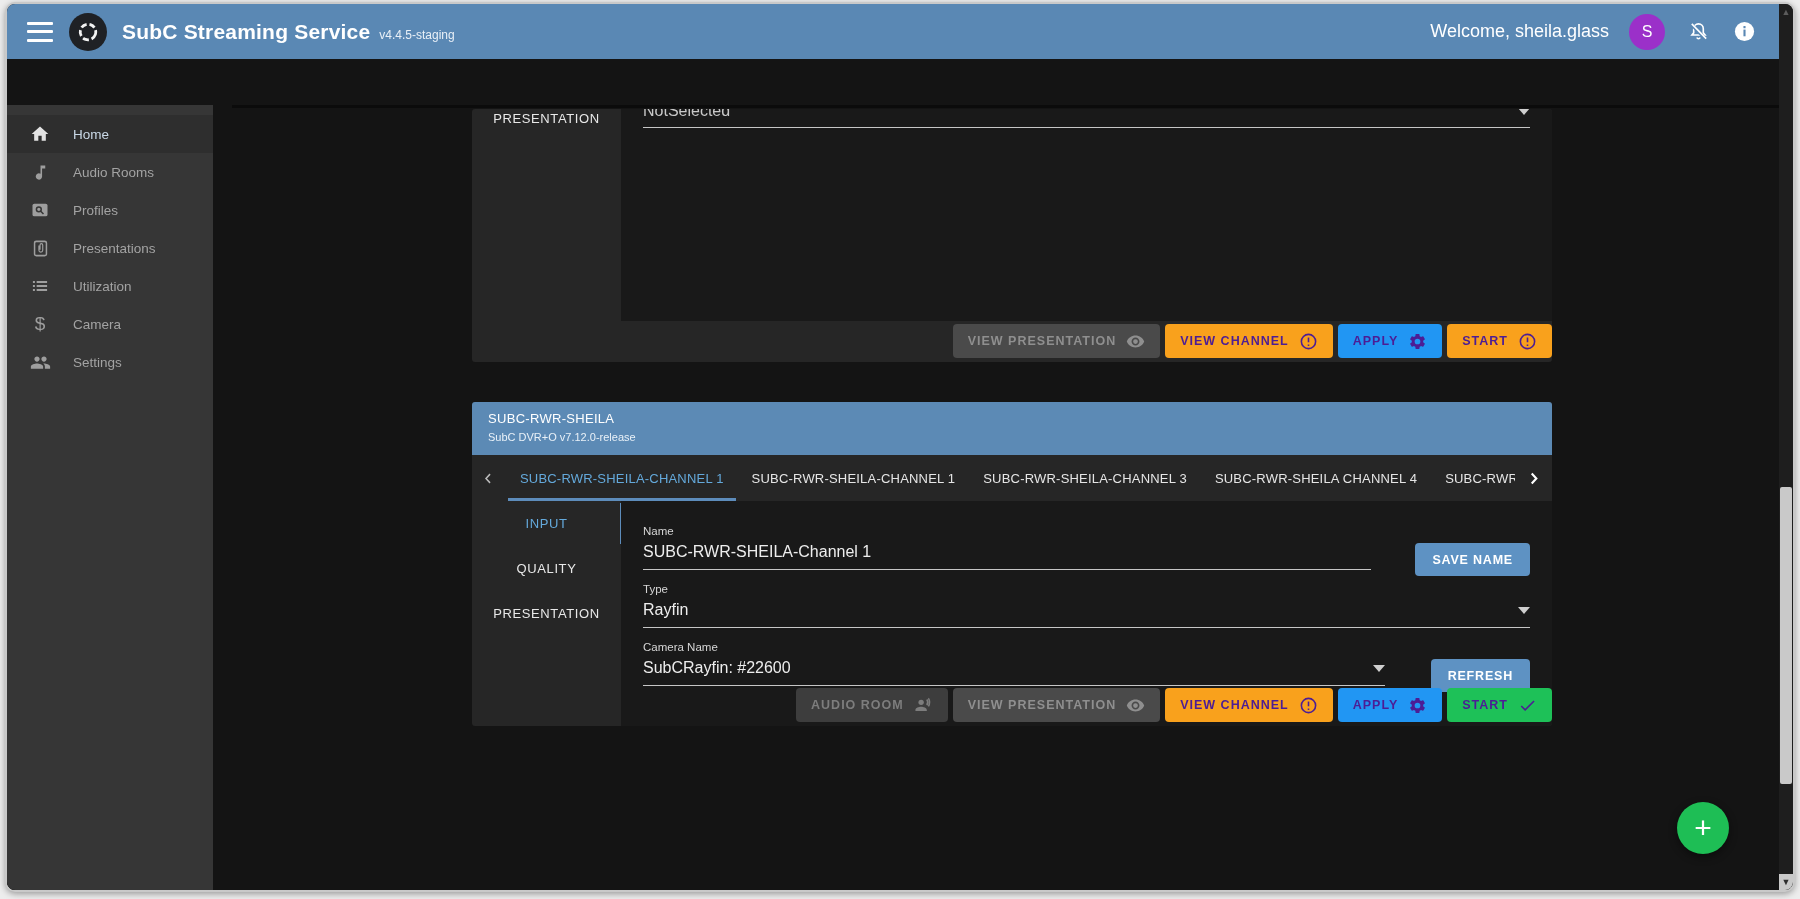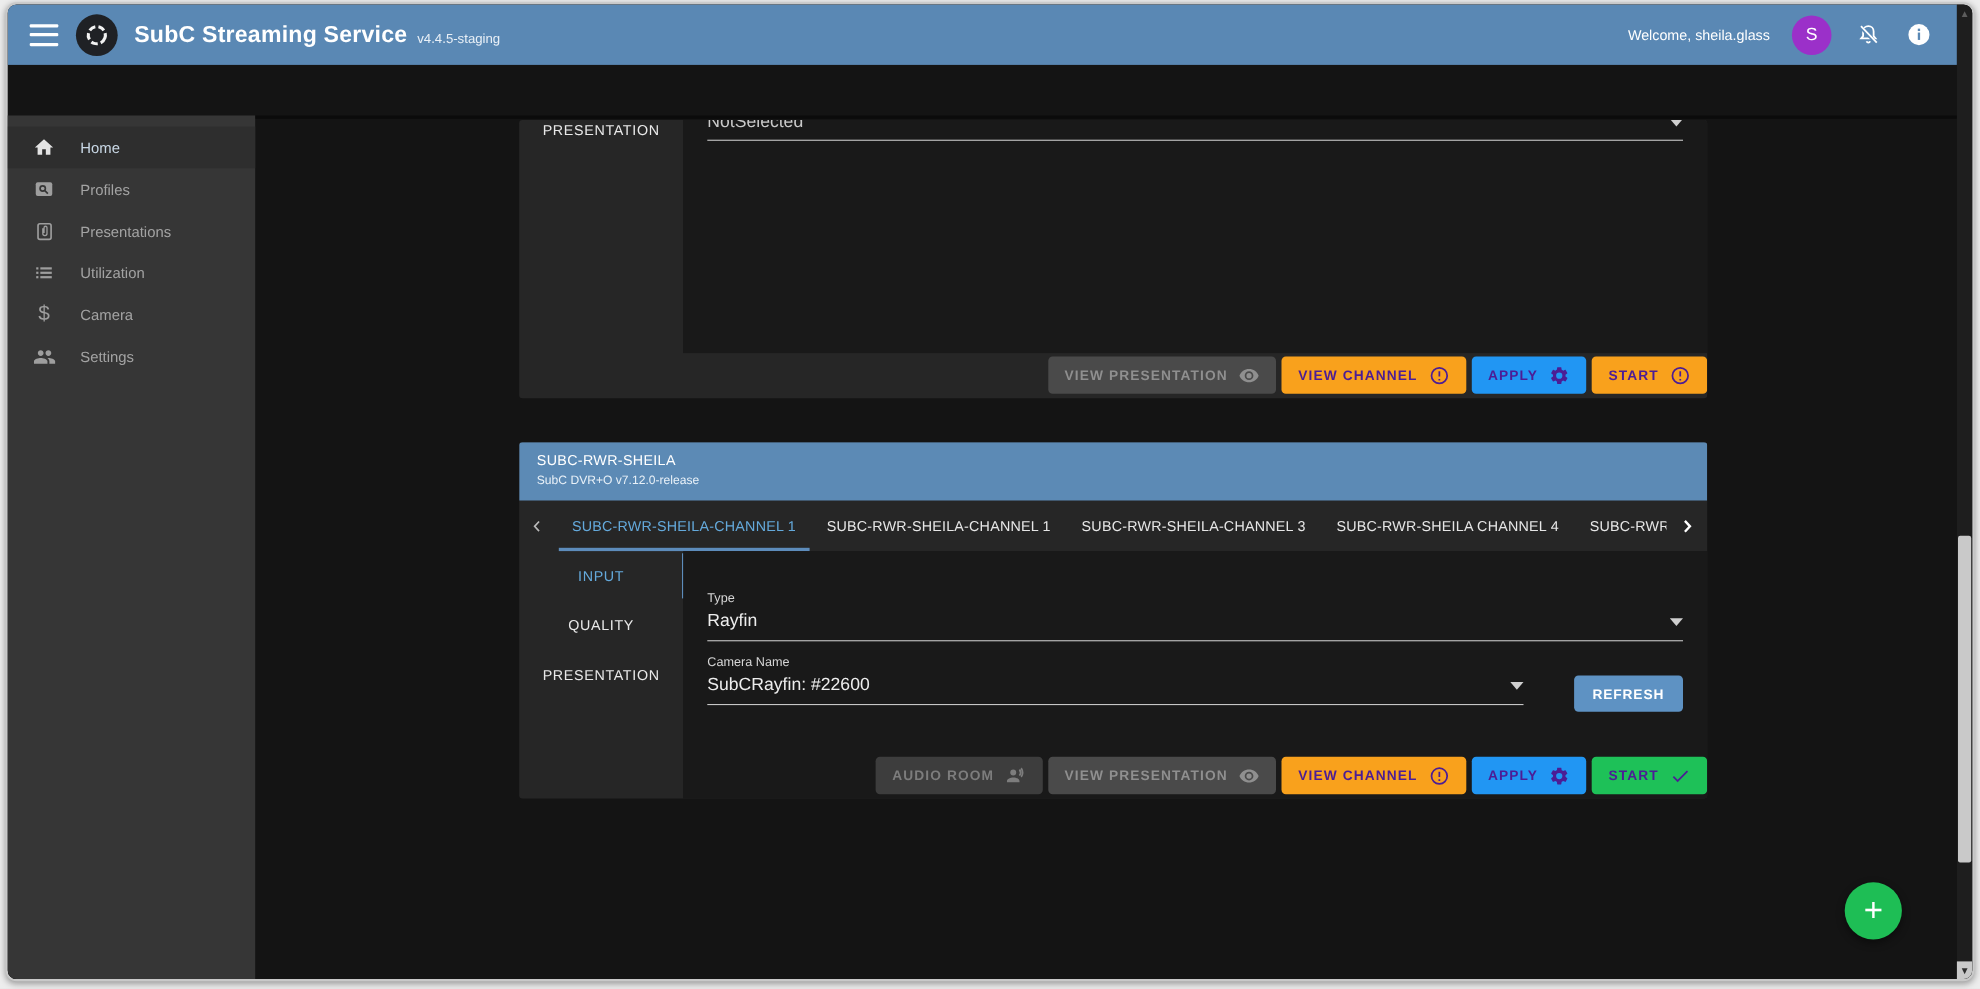--- a/index.html
+++ b/index.html
@@ -11,38 +11,38 @@
   
   .appbar { position:absolute; top:0; left:0; right:14px; height:55px; background:#5a88b4;
             display:flex; align-items:center; padding:0 22px 0 20px; color:#fff; }
   .hamburger { width:26px; height:20px; display:flex; flex-direction:column; justify-content:space-between; cursor:pointer; }
   .hamburger span { height:3px; background:#fff; border-radius:1px; }
   .logo { width:38px; height:38px; margin-left:16px; border-radius:50%; background:#1f2125;
           display:flex; align-items:center; justify-content:center; }
   .app-title { margin-left:15px; font-size:21px; font-weight:700; letter-spacing:.2px; }
   .app-version { margin-left:9px; margin-top:7px; font-size:12px; color:#e9f0f7; }
   .appbar-right { margin-left:auto; display:flex; align-items:center; gap:20px; }
-  .welcome { font-size:13px; color:#fff; }
+  .welcome { font-size:18px; color:#fff; }
   .avatar { width:36px; height:36px; border-radius:50%; background:#9b30c9; color:#fff;
             display:flex; align-items:center; justify-content:center; font-size:16px; }
   .icon-btn { width:26px; height:26px; display:flex; align-items:center; justify-content:center; cursor:pointer; }
 
   
   .tabbar { position:absolute; top:55px; left:0; right:14px; height:46px; background:#1d1d1d;
             display:flex; align-items:stretch; box-shadow:0 3px 5px rgba(0,0,0,.5); }
   .tabbar .nav-chev { width:52px; display:flex; align-items:center; justify-content:center; cursor:pointer; color:#f0f0f0; }
   .org-tab { position:relative; display:flex; align-items:center; padding:0 30px; font-size:13px;
              letter-spacing:.4px; color:#ededed; cursor:pointer; }
   .org-tab.active { color:#63a9db; }
   .org-tab.active::after { content:""; position:absolute; left:0; right:0; bottom:0; height:3px; background:#5d8cbb; }
   .tabbar .nav-chev.right { margin-left:auto; color:#575757; width:60px; }
 
   
   .content { position:absolute; top:101px; left:0; right:14px; bottom:0; background:#141414; }
-  .sidebar { position:absolute; top:0; left:0; bottom:0; width:225px; background:#363636; padding-top:10px; }
+  .sidebar { position:absolute; top:0; left:0; bottom:0; width:206px; background:#363636; padding-top:10px; }
   .side-item { height:38px; display:flex; align-items:center; gap:22px; padding-left:22px;
                color:#a3a3a3; font-size:13.5px; cursor:pointer; }
   .side-item .ic { width:22px; height:22px; display:flex; align-items:center; justify-content:center; color:#9e9e9e; }
   .side-item.active { background:#2e2e2e; color:#c9d8e6; }
   .side-item.active .ic { color:#e3e3e3; }
   .dollar-glyph { font-size:19px; color:inherit; }
 
   .main { position:absolute; left:225px; right:0; top:0; bottom:0; }
   .card { position:absolute; left:240px; width:1080px; background:#262626; border-radius:3px; overflow:hidden; }
 
@@ -165,20 +165,28 @@
       <div class="side-item active">
         <span class="ic">
           <svg width="20" height="20" viewBox="0 0 24 24" fill="currentColor">
               <path d="M10 20v-6h4v6h5v-8h3L12 3 2 12h3v8z"></path>
             </svg>
         </span>
         <span>Home</span>
       </div>
       <div class="side-item">
         <span class="ic">
+          <svg width="19" height="19" viewBox="0 0 24 24" fill="currentColor">
+              <path d="M12 3v10.55A4 4 0 1 0 14 17V7h4V3h-6z"></path>
+            </svg>
+        </span>
+        <span>Audio Rooms</span>
+      </div>
+      <div class="side-item">
+        <span class="ic">
           <svg width="20" height="20" viewBox="0 0 24 24">
             <rect x="3" y="4.5" width="18" height="15" rx="2.2" fill="currentColor"></rect>
             <circle cx="10.6" cy="11.2" r="2.9" fill="none" stroke="#363636" stroke-width="1.8"></circle>
             <line x1="12.9" y1="13.5" x2="16.2" y2="16.8" stroke="#363636" stroke-width="1.8"></line>
           </svg>
         </span>
         <span>Profiles</span>
       </div>
       <div class="side-item">
         <span class="ic">
@@ -288,20 +296,27 @@
 
         <div class="ch-body">
           <div class="ch-side">
             <div class="v-tab active">INPUT</div>
             <div class="v-tab">QUALITY</div>
             <div class="v-tab">PRESENTATION</div>
           </div>
 
           <div class="ch-panel">
 
+            <div class="f-row">
+              <div class="f-col f-line">
+                <div class="f-label">Name</div>
+                <div class="f-value">SUBC-RWR-SHEILA-Channel 1</div>
+              </div>
+              <button class="sm-btn savename">SAVE NAME</button>
+            </div>
 
             <div class="f-group f-line">
               <div class="f-label">Type</div>
               <div class="f-caret-row" style="margin-top:6px;">
                 <div class="f-value">Rayfin</div>
                 <span class="caret"></span>
               </div>
             </div>
 
             <div class="f-group f-row">

